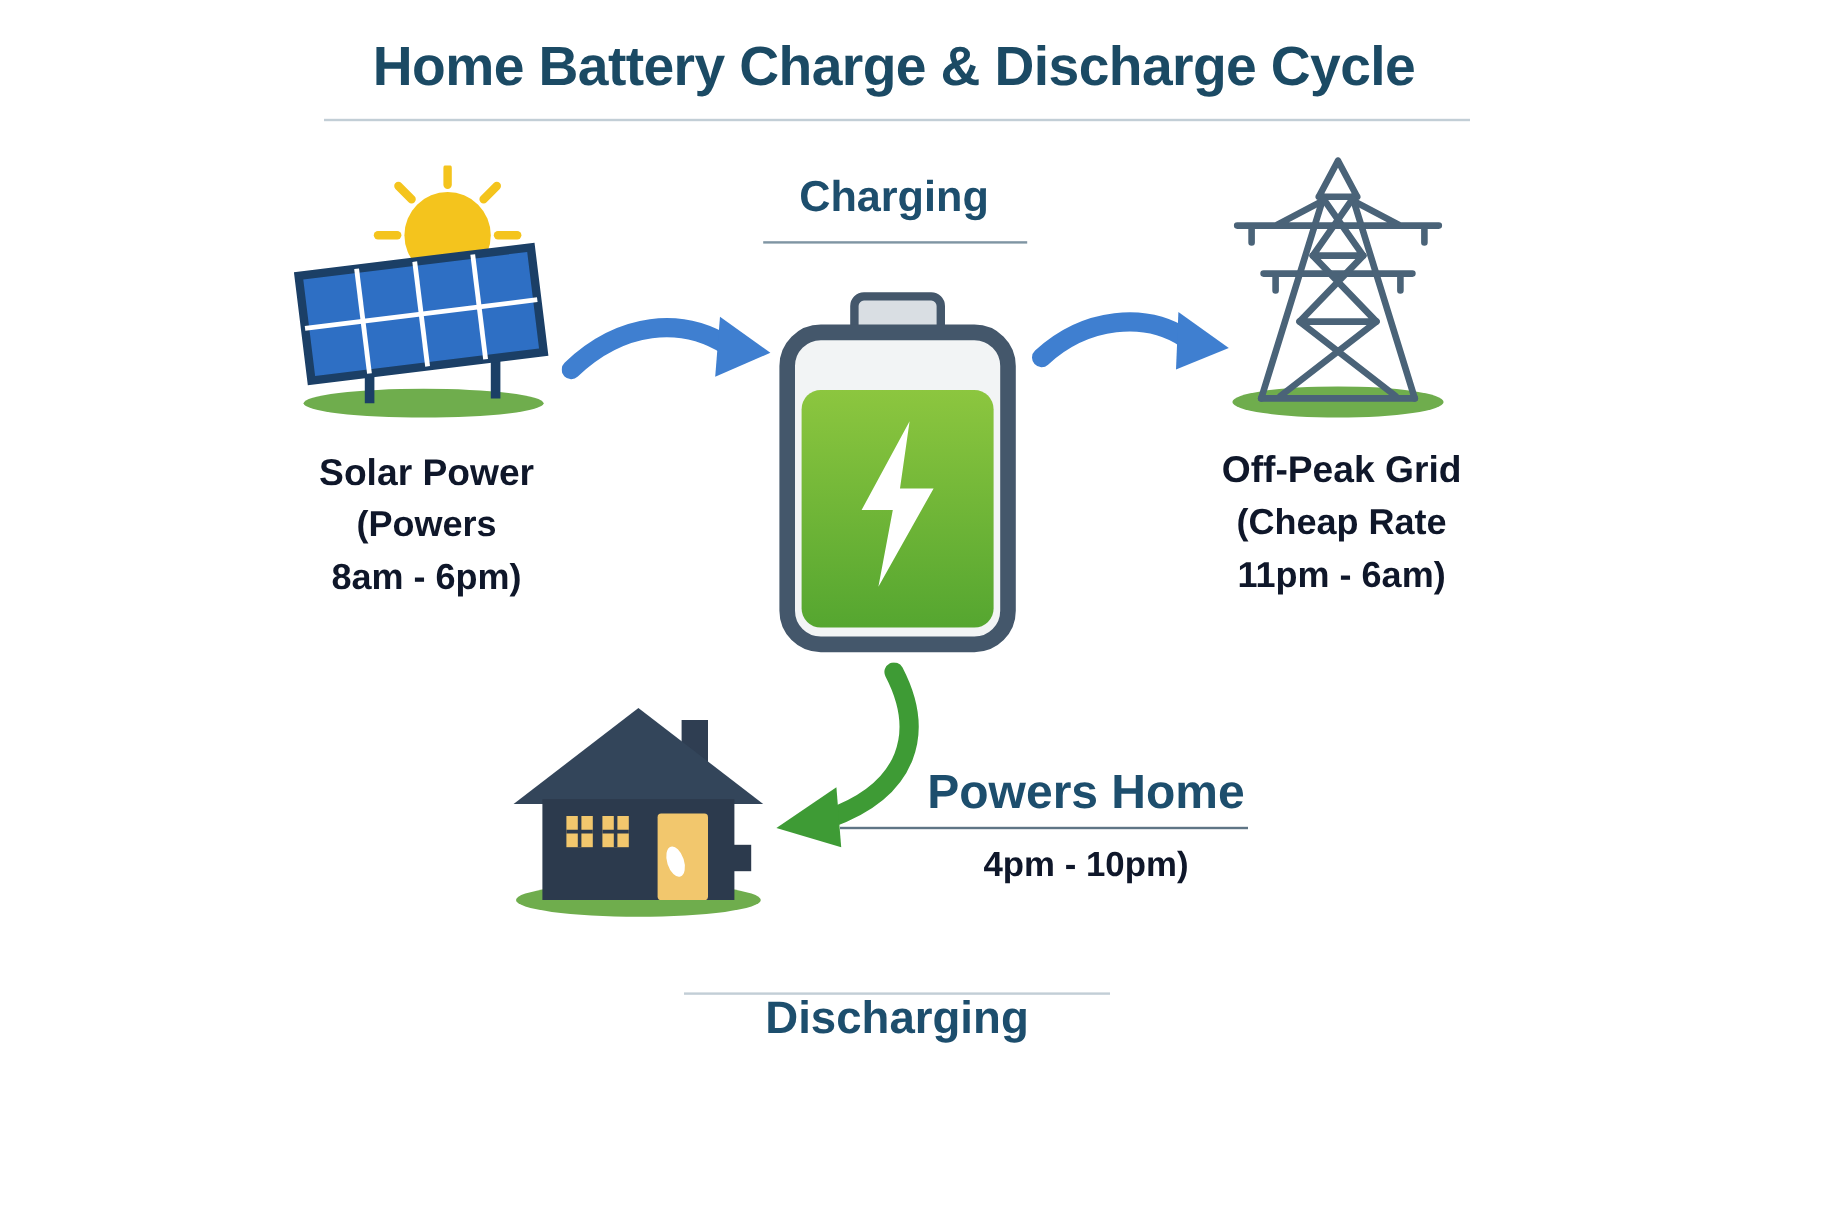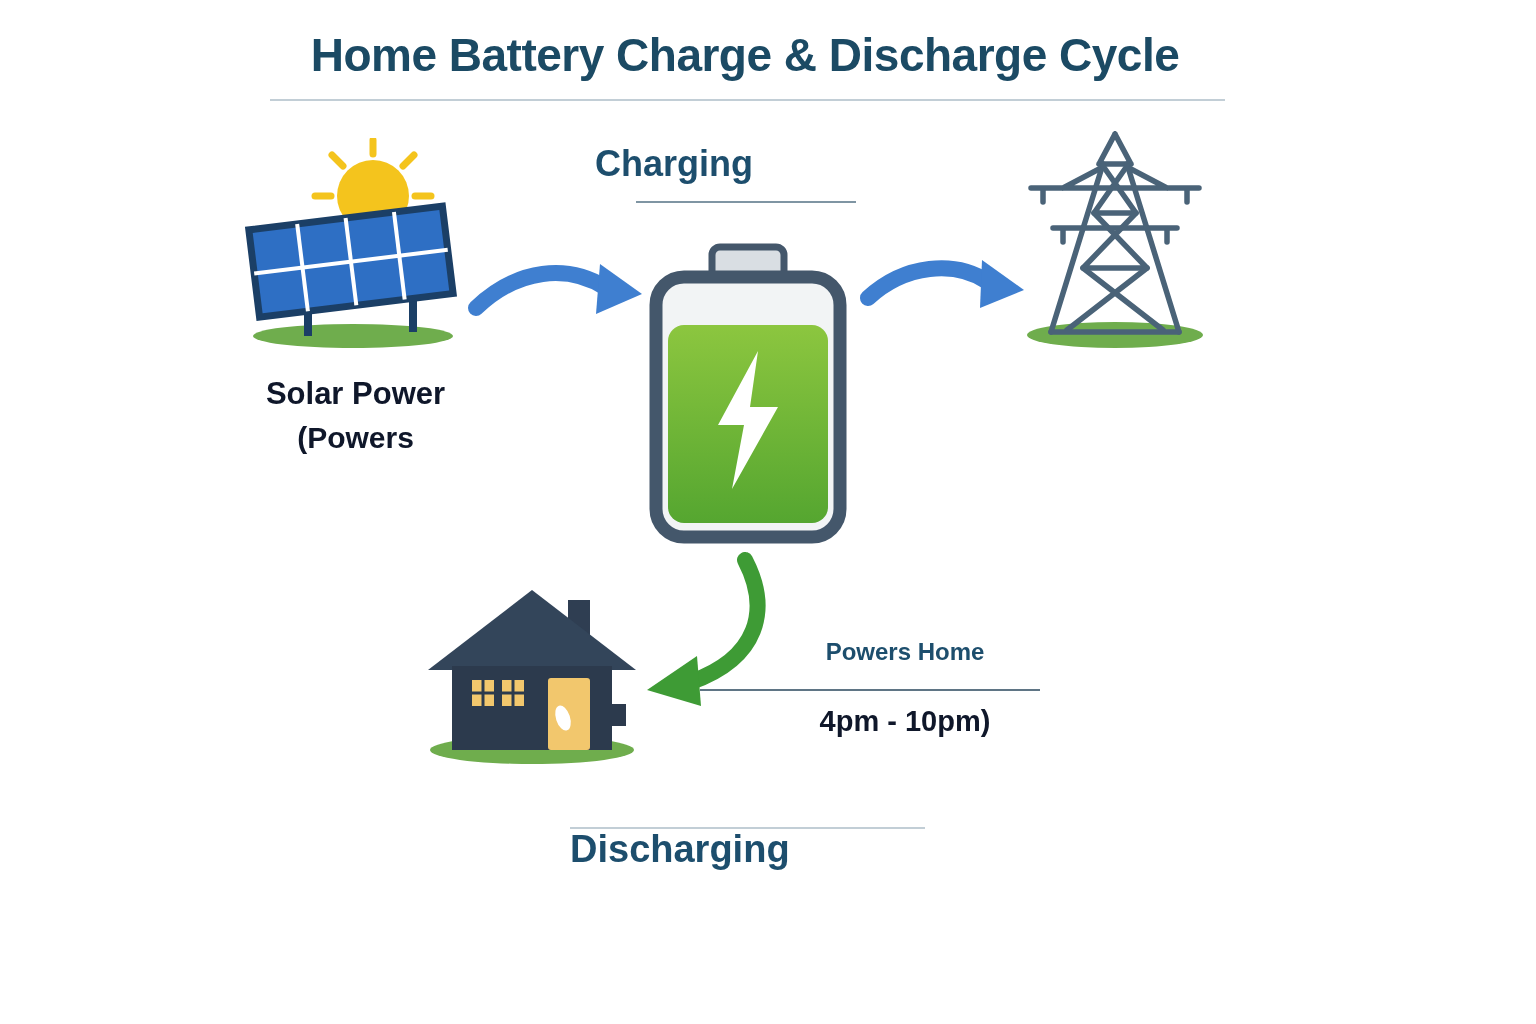--- a/index.html
+++ b/index.html
@@ -7,28 +7,28 @@
     position:relative;width:1536px;height:1024px;background:#ffffff;overflow:hidden;
     font-family:"Liberation Sans","DejaVu Sans",sans-serif;color:#1d4e6d;
   }
   .abs{position:absolute;}
   .title{
     left:140px;top:28px;width:1210px;text-align:center;
     font-size:46px;font-weight:700;color:#1b4a64;letter-spacing:-0.5px;
   }
   .rule{background:#c2ced6;height:2px;}
   .phase{
-    font-size:36px;font-weight:700;color:#1d4e6d;
+    font-size:36px;font-weight:700;text-align:center;color:#1d4e6d;
   }
   .node-text{
     text-align:center;font-weight:700;font-size:30px;line-height:44px;color:#0f172a;
   }
   .node-title{font-size:31px;}
   .section-title{
-    font-size:24px;font-weight:700;text-align:center;color:#1d4e6d;
+    font-size:40px;font-weight:700;text-align:center;color:#1d4e6d;
   }
   svg{display:block;}
 </style>
 </head>
 <body>
 
 <div id="canvas">
 
   <div class="abs title">Home Battery Charge &amp; Discharge Cycle</div>
   <div class="abs rule" style="left:270px;top:99px;width:955px;"></div>
@@ -66,20 +66,21 @@
           <line x1="166.2" y1="80" x2="166.2" y2="168"></line>
           <line x1="20" y1="124" x2="215" y2="124"></line>
         </g>
       </g>
     </svg>
   </div>
 
   <div class="abs node-text" style="left:228px;top:372px;width:255px;">
     <div class="node-title">Solar Power</div>
     <div>(Powers</div>
+    <div>8am - 6pm)</div>
   </div>
 
   <div class="abs" style="left:468px;top:250px;">
     <svg width="180" height="78" viewBox="0 0 180 78">
       <path d="M 8 58 C 50 18, 100 14, 138 38" fill="none" stroke="#3f7fd0" stroke-width="16" stroke-linecap="round"></path>
       <polygon points="132,14 174,44 128,64" fill="#3f7fd0"></polygon>
     </svg>
   </div>
 
   <div class="abs" style="left:648px;top:243px;">
@@ -113,20 +114,25 @@
         <path d="M38,100 L162,100 M48,100 L48,114 M152,100 L152,114"></path>
         <path d="M88,36 L36,204 M112,36 L164,204"></path>
         <path d="M88,38 L121,85 M112,38 L79,85 M79,85 L121,85"></path>
         <path d="M79,85 L132,140 M121,85 L68,140 M68,140 L132,140"></path>
         <path d="M68,140 L148,202 M132,140 L52,202"></path>
         <path d="M36,204 L164,204"></path>
       </g>
     </svg>
   </div>
 
+  <div class="abs node-text" style="left:988px;top:370px;width:260px;">
+    <div class="node-title">Off-Peak Grid</div>
+    <div>(Cheap Rate</div>
+    <div>11pm - 6am)</div>
+  </div>
 
   <div class="abs" style="left:633px;top:552px;">
     <svg width="140" height="168" viewBox="0 0 140 168">
       <path d="M 112 8 C 138 58, 125 106, 58 130" fill="none" stroke="#3e9b35" stroke-width="16" stroke-linecap="round"></path>
       <polygon points="64,104 14,138 68,154" fill="#3e9b35"></polygon>
     </svg>
   </div>
 
   <div class="abs" style="left:420px;top:578px;">
     <svg width="225" height="195" viewBox="0 0 225 195">

